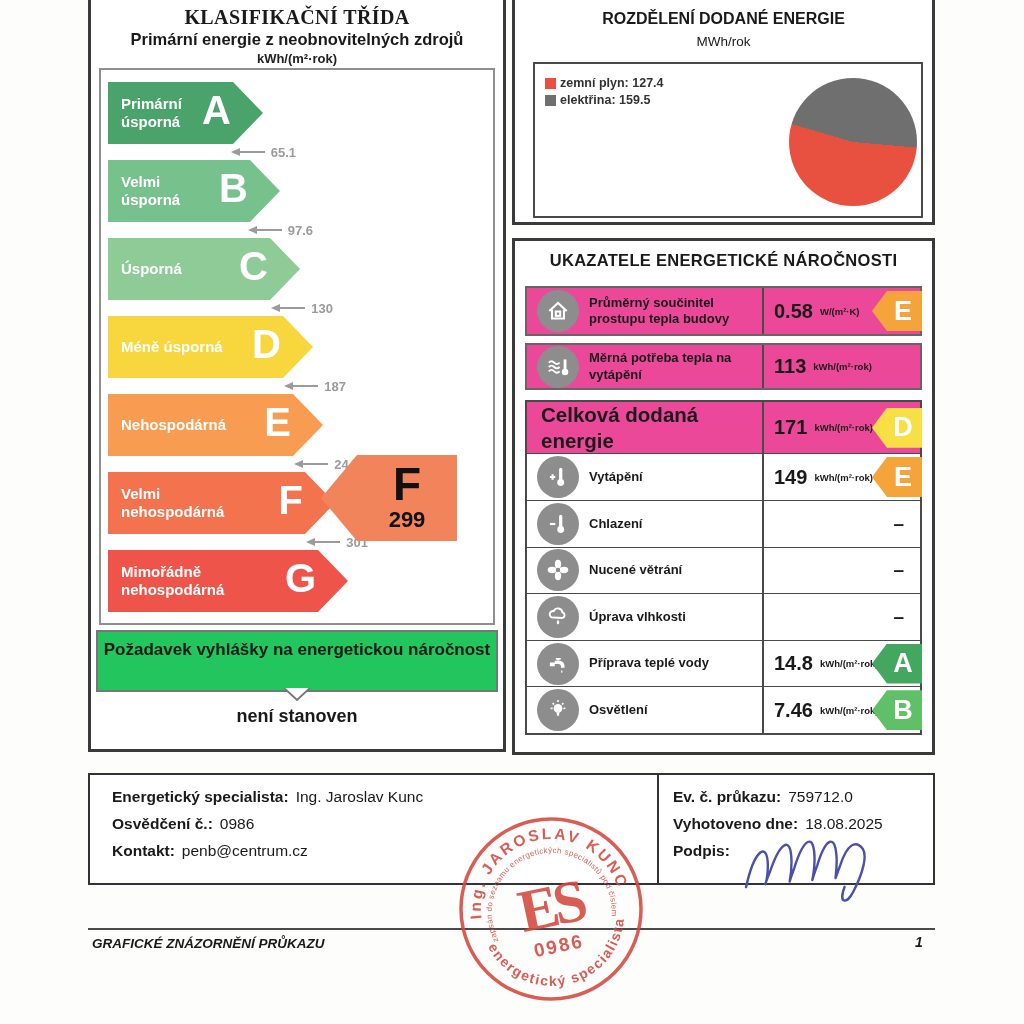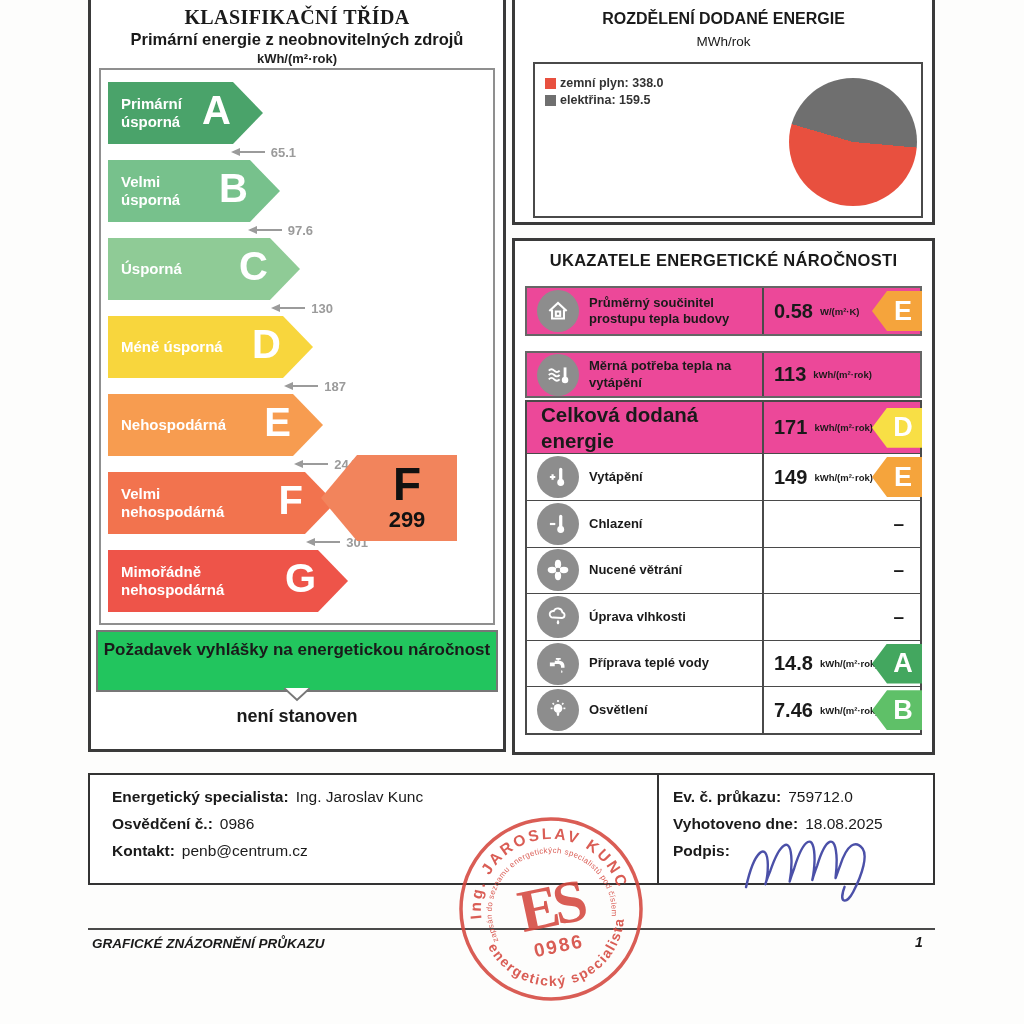--- a/index.html
+++ b/index.html
@@ -216,21 +216,21 @@
     <div class="req-value">není stanoven</div>
   </section>
 
   <section class="pie-panel">
     <div class="pp-title">ROZDĚLENÍ DODANÉ ENERGIE</div>
     <div class="pp-unit">MWh/rok</div>
     <div class="pie-box">
       <div class="legend">
         <div class="legend-item">
           <span class="swatch" style="background: rgb(232, 80, 63);"></span>
-          <span>zemní plyn: 338.0</span>
+          <span>zemní plyn: 127.4</span>
         </div>
         <div class="legend-item">
           <span class="swatch" style="background: rgb(111, 111, 111);"></span>
           <span>elektřina: 159.5</span>
         </div>
       </div>
       <div class="pie" style="background: conic-gradient(from 95deg, rgb(232, 80, 63) 0deg, rgb(232, 80, 63) 191.3deg, rgb(111, 111, 111) 191.3deg, rgb(111, 111, 111) 360deg);"></div>
     </div>
   </section>
 
@@ -250,21 +250,21 @@
       <div class="ind-label">Průměrný součinitel prostupu tepla budovy</div>
       <div class="ind-value-cell">
         <span class="ind-value">0.58</span>
         <span class="ind-unit">W/(m²·K)</span>
         <span class="grade-badge" style="background: rgb(245, 164, 60);">
             <span>E</span>
           </span>
       </div>
     </div>
 
-    <div class="ind-row gray standalone" style="top:110px; height:47px;">
+    <div class="ind-row gray standalone" style="top:102px; height:47px;">
       <div class="ind-icon-cell">
           <span class="icon-circle">
         <svg width="26" height="26" viewBox="0 0 24 24" fill="none" stroke="#fff" stroke-width="1.7">
           <path d="M3.5 8 q2.5 -2.6 5 0 t5 0"></path>
               <path d="M3.5 12 q2.5 -2.6 5 0 t5 0"></path>
               <path d="M3.5 16 q2.5 -2.6 5 0 t5 0"></path>
           <line x1="18.5" y1="5" x2="18.5" y2="14" stroke-width="2.6"></line>
               <circle cx="18.5" cy="16.5" r="3" fill="#fff" stroke="none"></circle>
         </svg>
           </span>

